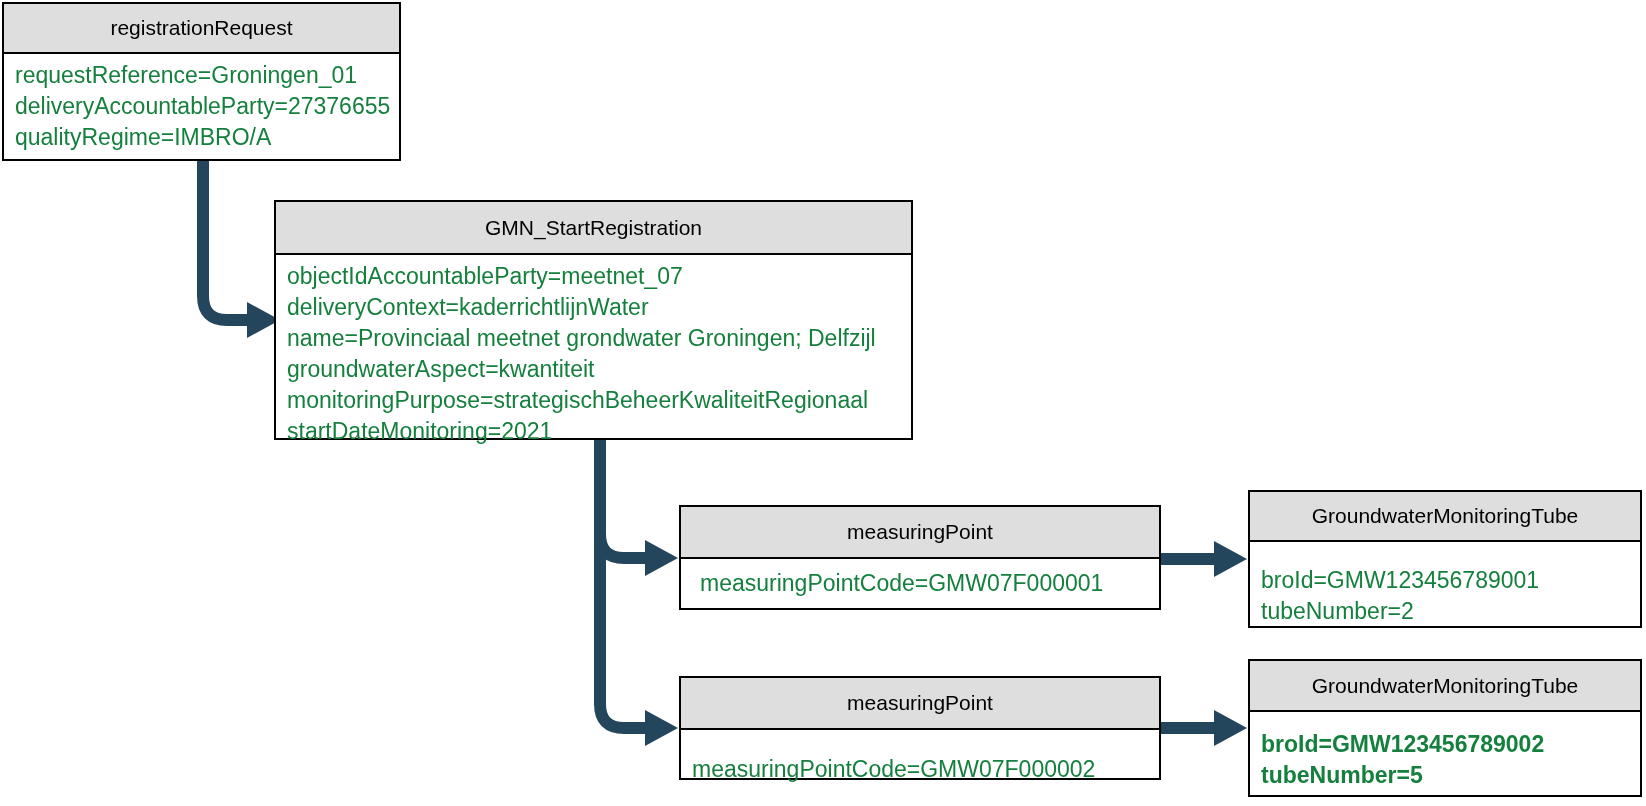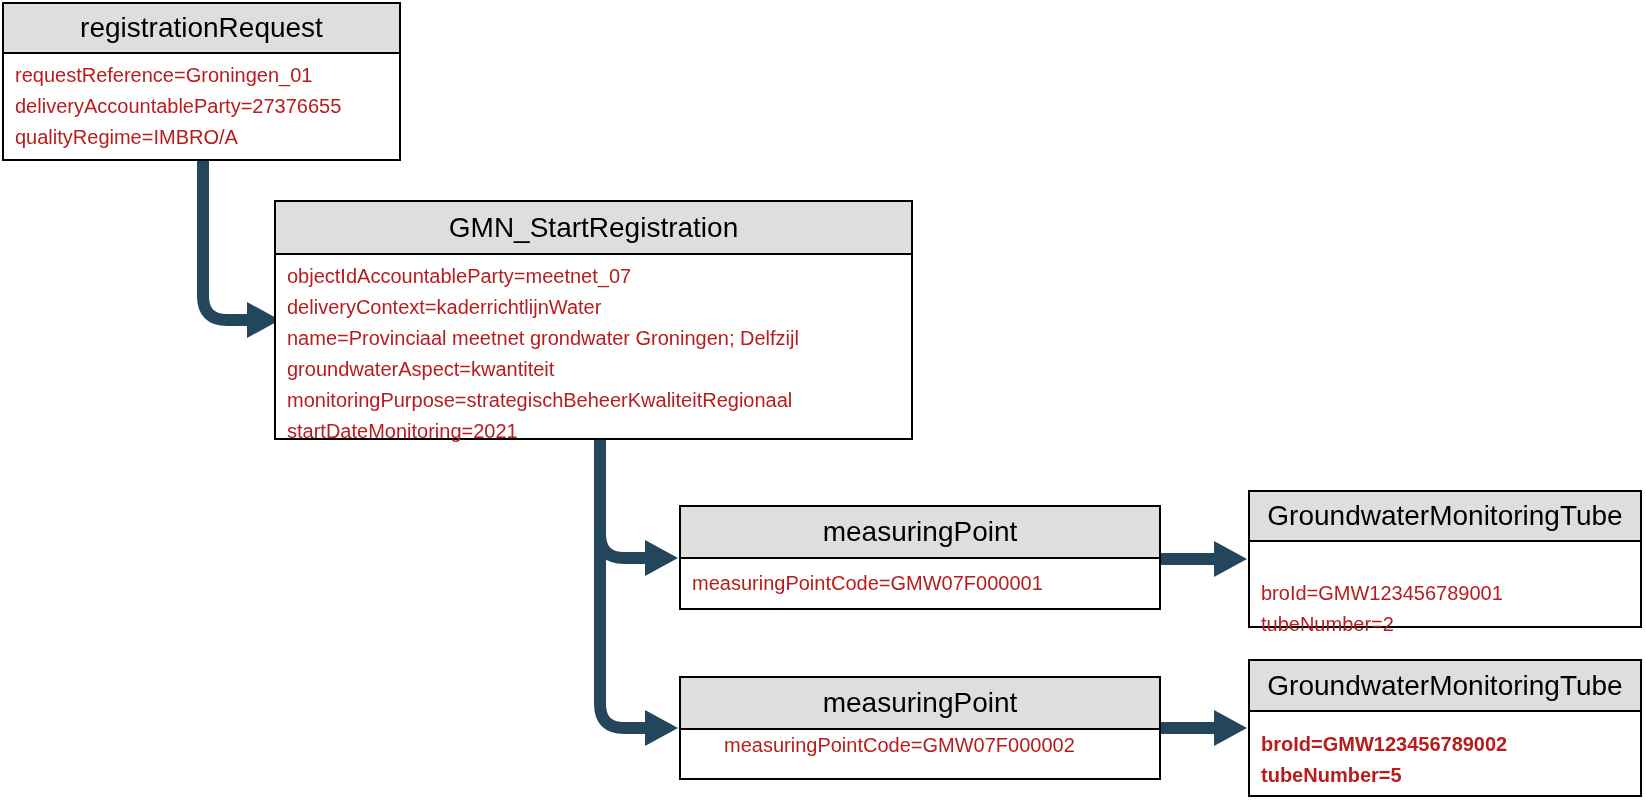--- a/index.html
+++ b/index.html
@@ -24,49 +24,49 @@
   }
   .node{
     position:absolute;
     background:#FFFFFF;
     border:2px solid var(--border);
   }
   .node-header{
     background:var(--header-bg);
     border-bottom:2px solid var(--border);
     text-align:center;
-    font-size:28px;
+    font-size:21px;
     color:#000;
     overflow:hidden;
     white-space:nowrap;
   }
   .node-body{
     overflow:hidden;
-    font-size:20px;
-    color:#b91c1c;
+    font-size:23px;
+    color:#15803d;
     padding:6px 11px 0 11px;
   }
   .attr{
     white-space:nowrap;
     line-height:31px;
   }
   
   #node1{left:2px;top:2px;width:399px;height:159px;}
   #node1 .node-header{height:50px;line-height:48px;}
   #node2{left:274px;top:200px;width:639px;height:240px;}
   #node2 .node-header{height:53px;line-height:51px;}
   #node3{left:679px;top:505px;width:482px;height:105px;}
   #node3 .node-header{height:52px;line-height:50px;}
-  #node3 .node-body{padding-top:9px;}
+  #node3 .node-body{padding-top:9px;margin-left:8px;}
   #node4{left:679px;top:676px;width:482px;height:104px;}
   #node4 .node-header{height:52px;line-height:50px;}
-  #node4 .node-body{padding-top:0;margin-left:32px;}
+  #node4 .node-body{padding-top:24px;}
   #node5{left:1248px;top:490px;width:394px;height:138px;}
   #node5 .node-header{height:50px;line-height:48px;}
-  #node5 .node-body{padding-top:23px;margin-top:13px;}
+  #node5 .node-body{padding-top:23px;}
   #node6{left:1248px;top:659px;width:394px;height:138px;}
   #node6 .node-header{height:51px;line-height:49px;}
   #node6 .node-body{padding-top:17px;font-weight:bold;}
 </style>
 </head>
 <body>
 
 <div class="canvas">
 
   <svg class="arrow-layer" viewBox="0 0 1646 806" xmlns="http://www.w3.org/2000/svg">

